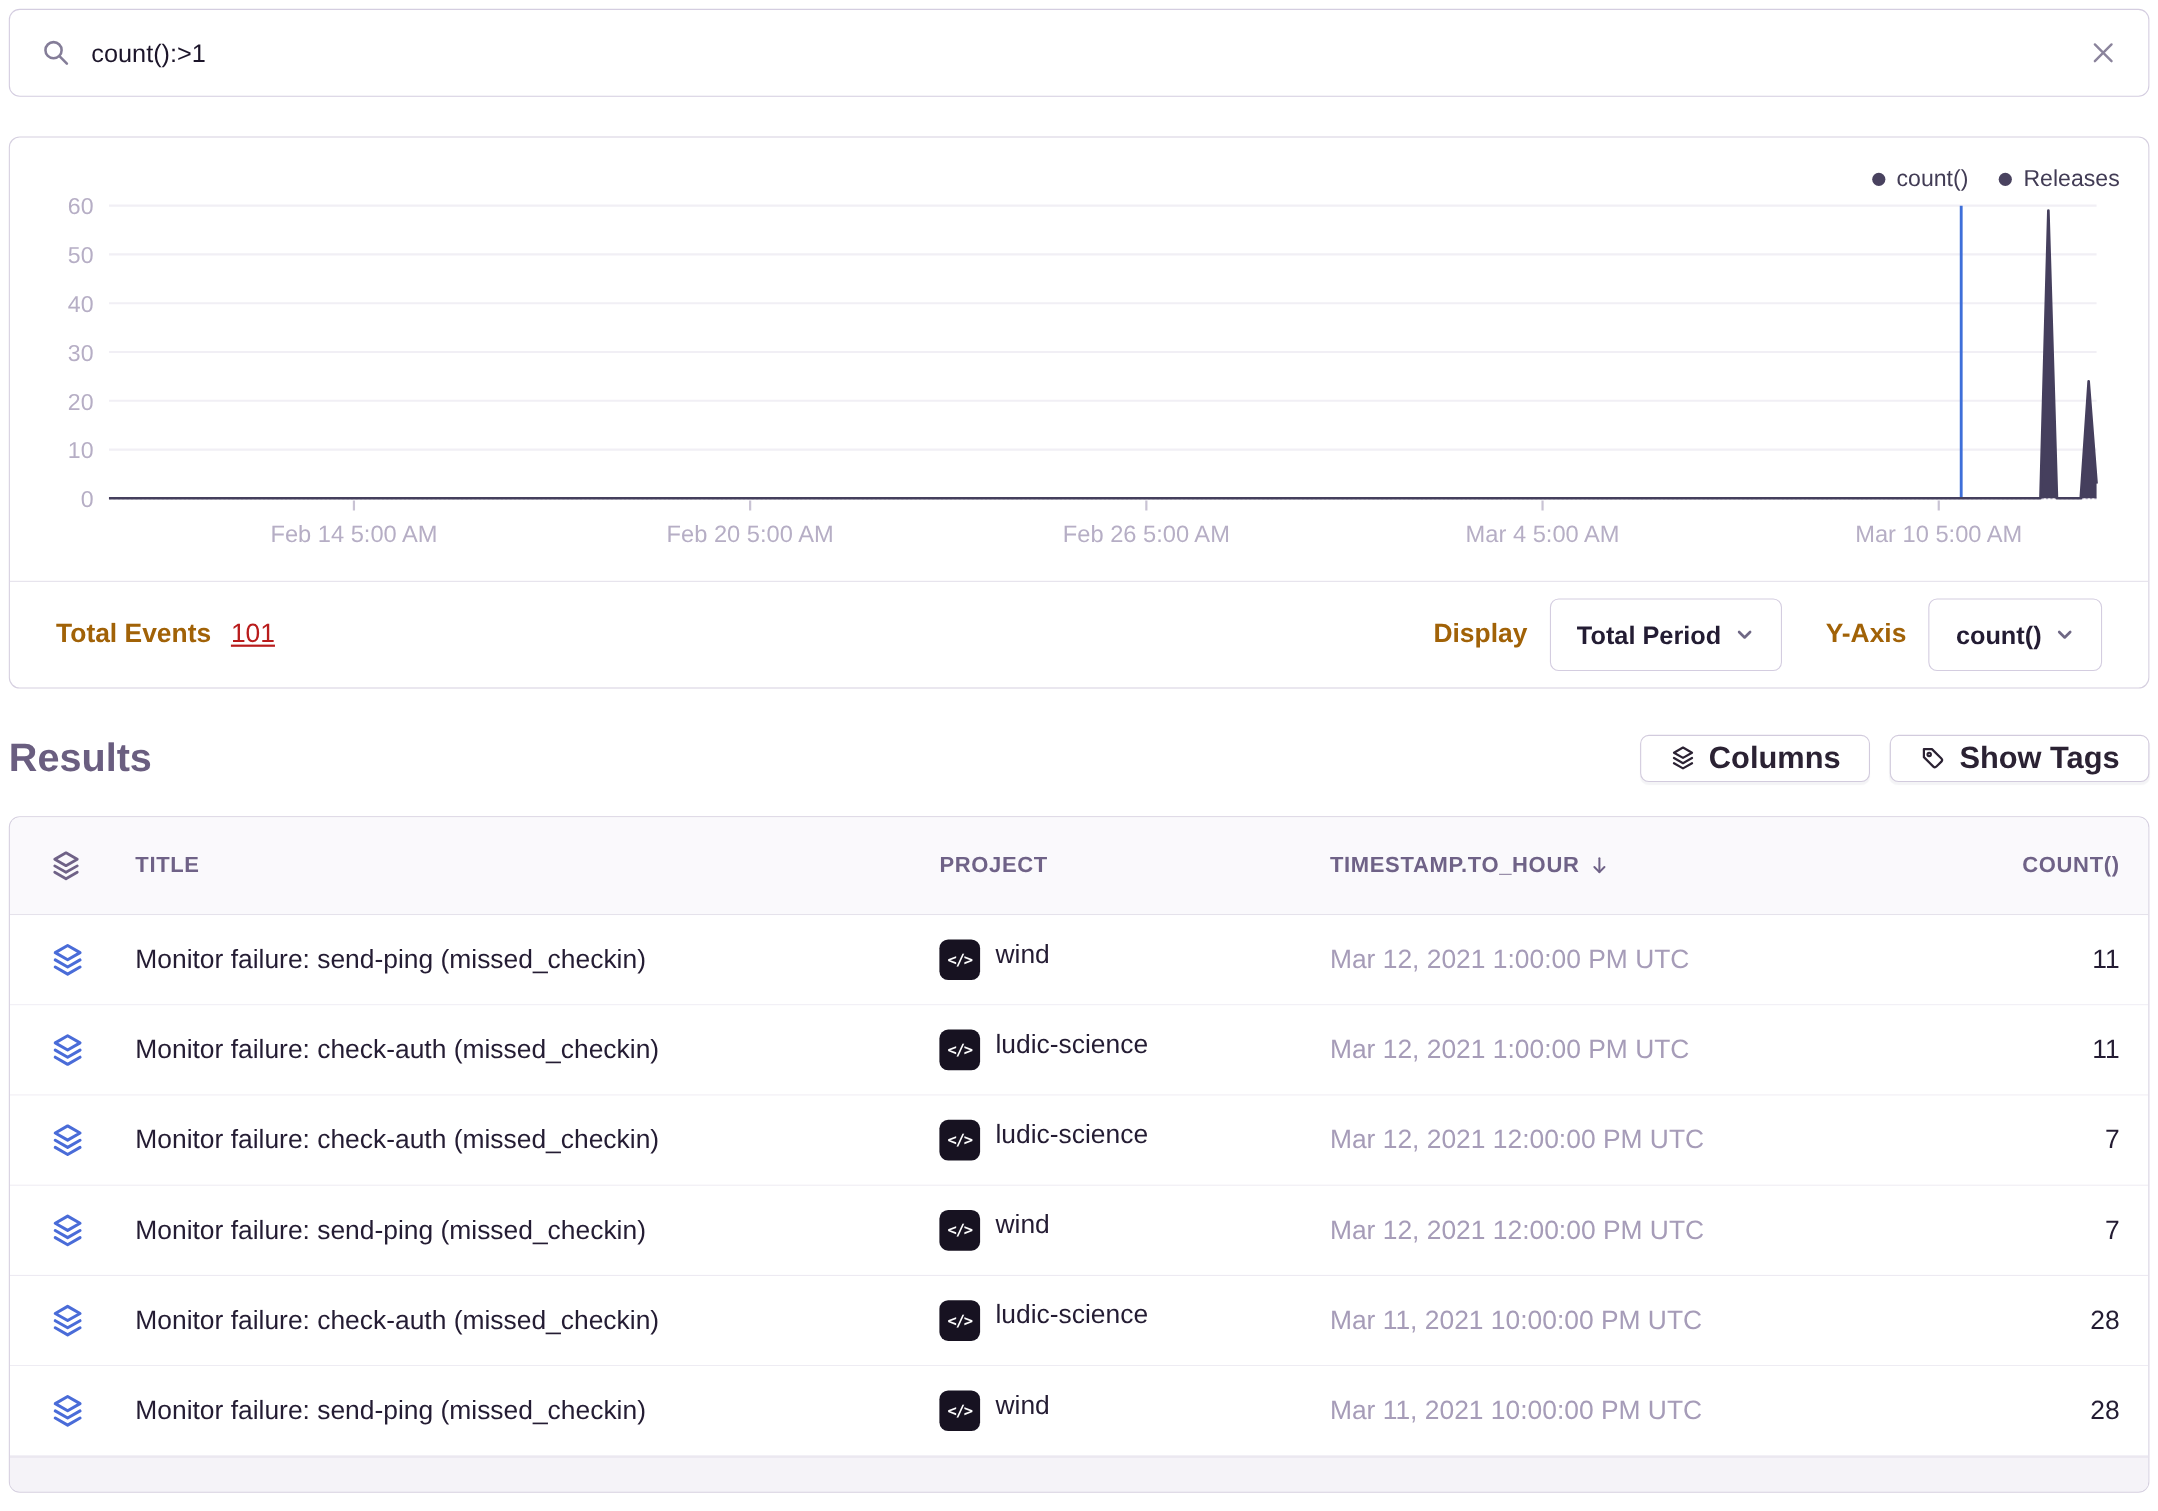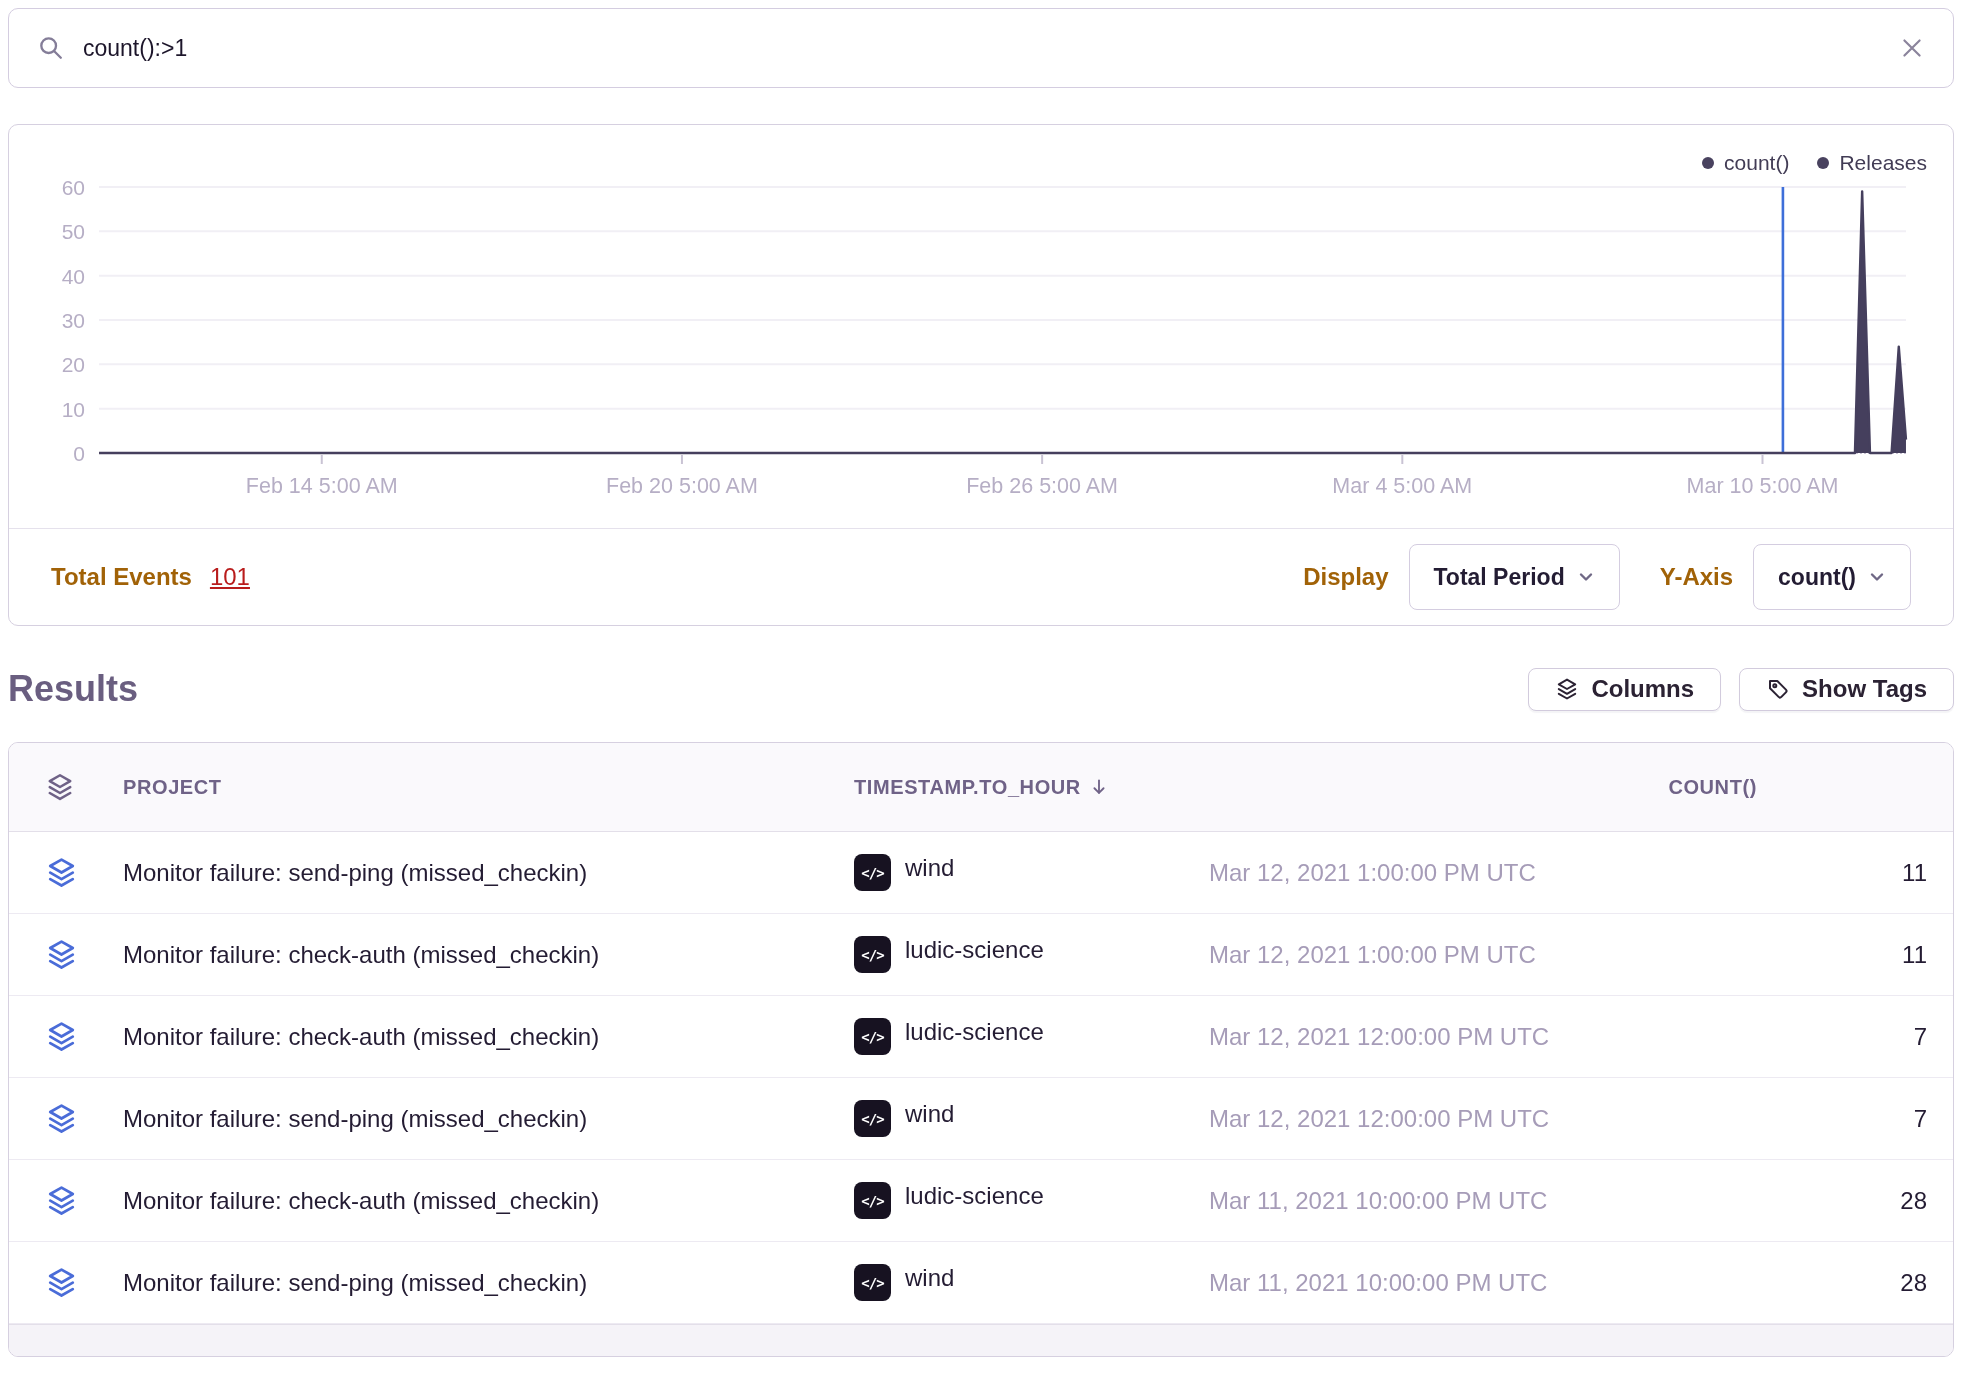--- a/index.html
+++ b/index.html
@@ -53,21 +53,21 @@
   .results-header {
     display: flex; align-items: center; justify-content: space-between;
     margin: 34px 0 24px 0; height: 58px;
   }
   .results-title { font-size: 36px; font-weight: bold; color: #6a5e80; }
   .btn-row { display: flex; gap: 18px; }
   .btn {
     display: flex; align-items: center; gap: 12px; height: 43px; padding: 16px 26px;
     background: #fff; border: 1.5px solid #d2cbdd; border-radius: 8px;
     box-shadow: 0 2px 1px rgba(45,35,70,0.05); cursor: pointer;
-    font-family: inherit; font-size: 24px; font-weight: bold; color: #2b2233;
+    font-family: inherit; font-size: 28px; font-weight: bold; color: #2b2233;
   }
 
   
   .table-panel { border: 1.5px solid #d6d0e0; border-radius: 10px; background: #fff; overflow: hidden; }
   .row-grid {
     display: grid; grid-template-columns: 78px 731px 355px 1fr 170px;
     align-items: center; padding: 0 26px 0 36px;
   }
   .t-header {
     height: 89px; background: #faf9fc; border-bottom: 1.5px solid #e3dfe9;
@@ -212,20 +212,21 @@
     </div>
   </div>
 
   <div class="table-panel">
     <div class="t-header row-grid">
       <div class="th-cell">
         <svg width="30" height="30" viewBox="0 0 24 24" style="color:#6f6287">
             <use href="#def-stack"></use>
           </svg>
       </div>
+      <div class="th-cell">TITLE</div>
       <div class="th-cell">PROJECT</div>
       <div class="th-cell">
         <span>TIMESTAMP.TO_HOUR</span>
         <svg width="20" height="20" viewBox="0 0 24 24" fill="none" stroke="#6f6287" stroke-width="2.2" stroke-linecap="round" stroke-linejoin="round">
           <path d="M12 4v15"></path>
             <path d="M6.5 13.5L12 19l5.5-5.5"></path>
         </svg>
       </div>
       <div class="th-cell right">COUNT()</div>
     </div>

